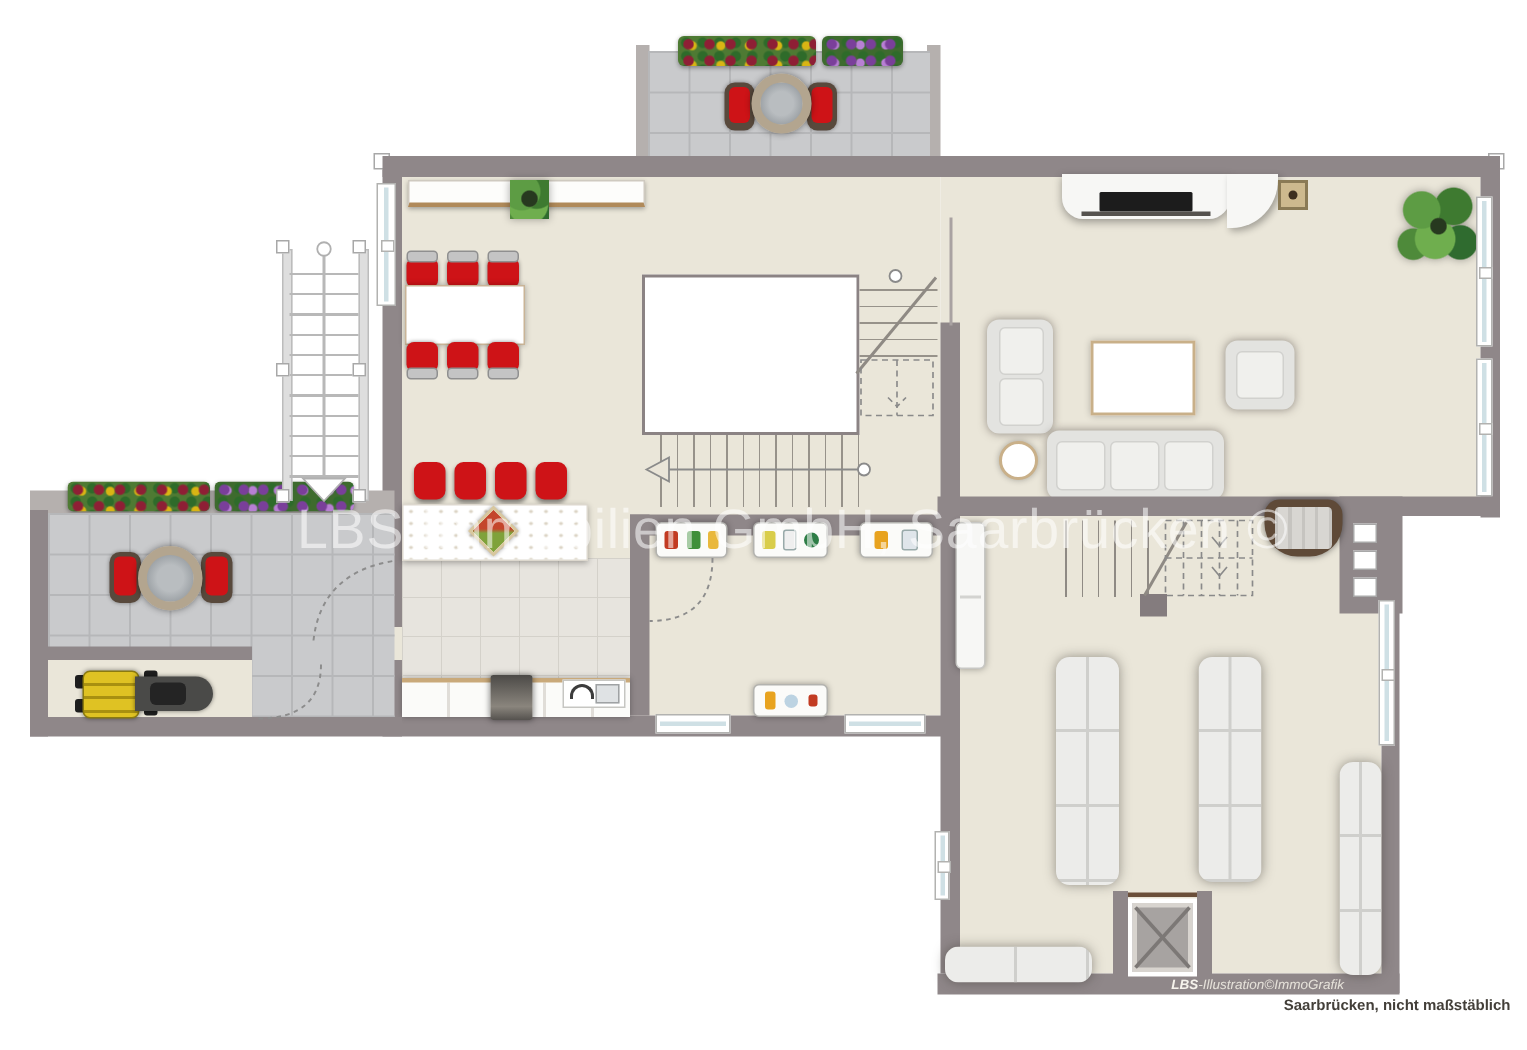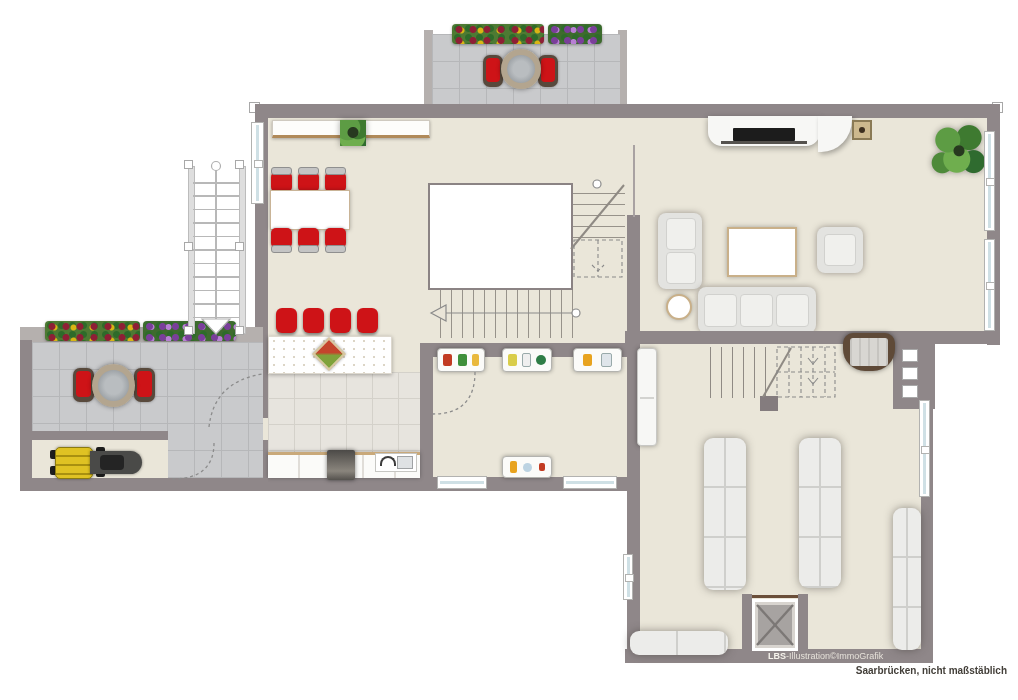--- a/index.html
+++ b/index.html
@@ -54,21 +54,21 @@
   .cab::after{content:"";position:absolute;left:2px;right:2px;top:50%;height:2px;background:#d3d3d0;}
   .shell{background:#5f4a38;border-radius:10px 10px 22px 22px;box-shadow:0 0 5px rgba(0,0,0,.5);}
   .shell>div{position:absolute;left:7px;right:7px;top:5px;bottom:5px;background:#d8d6d2;background-image:repeating-linear-gradient(90deg,#c6c4c0 0 2px,transparent 2px 9px);border-radius:3px;}
   .xsq{background:#a7a3a1;border:3px solid #d8d4cf;box-sizing:border-box;}
   .mdeck{background:#dfc223;border:1px solid #8a7a10;border-radius:5px;background-image:repeating-linear-gradient(180deg,transparent 0 7px,#a89010 7px 9px);box-shadow:0 0 3px rgba(0,0,0,.4);}
   .mbody{background:#4a4a48;border-radius:0 12px 12px 0;box-shadow:0 0 3px rgba(0,0,0,.5);}
   .mseat{background:#242424;border-radius:4px;}
   .wheel{background:#1e1e1e;border-radius:2px;}
   .thin{background:#a9a2a2;}
   .wm{color:rgba(255,255,255,.55);font-size:37px;letter-spacing:.5px;white-space:nowrap;z-index:60;}
-  .credit{font-size:9px;color:#e6e2da;z-index:70;}
+  .credit{font-size:9px;color:#e6e2da;z-index:70;text-align:right;font-style:italic;}
   .credit b{color:#f6f3ec;}
   .disc{font-size:10px;font-weight:bold;color:#433f39;z-index:70;text-align:right;}
   svg.ovl{position:absolute;left:0;top:0;z-index:50;pointer-events:none;}
 </style>
 </head>
 <body>
 
 <div id="plan">
 
   <div class="abs wallL" style="left:424px;top:30px;width:9px;height:80px;"></div>
@@ -275,15 +275,16 @@
     <g stroke="#b0b0b0" stroke-width="1.2">
       <circle cx="216" cy="166" r="4.5" fill="#fff"></circle>
       <polygon points="216,334 202,319 230,319" fill="#fff"></polygon>
     </g>
     <g stroke="#7c7876" stroke-width="2.4">
       <line x1="757" y1="605" x2="793" y2="645"></line>
       <line x1="793" y1="605" x2="757" y2="645"></line>
     </g>
   </svg>
 
+  <div class="abs wm" style="left:198px;top:332px;">LBS Immobilien GmbH, Saarbrücken ©</div>
   <div class="abs credit" style="left:768px;top:651px;width:128px;"><b>LBS</b><span>-Illustration©ImmoGrafik</span></div>
   <div class="abs disc" style="left:807px;top:665px;width:200px;">Saarbrücken, nicht maßstäblich</div>
 </div>
 
 </body></html>

